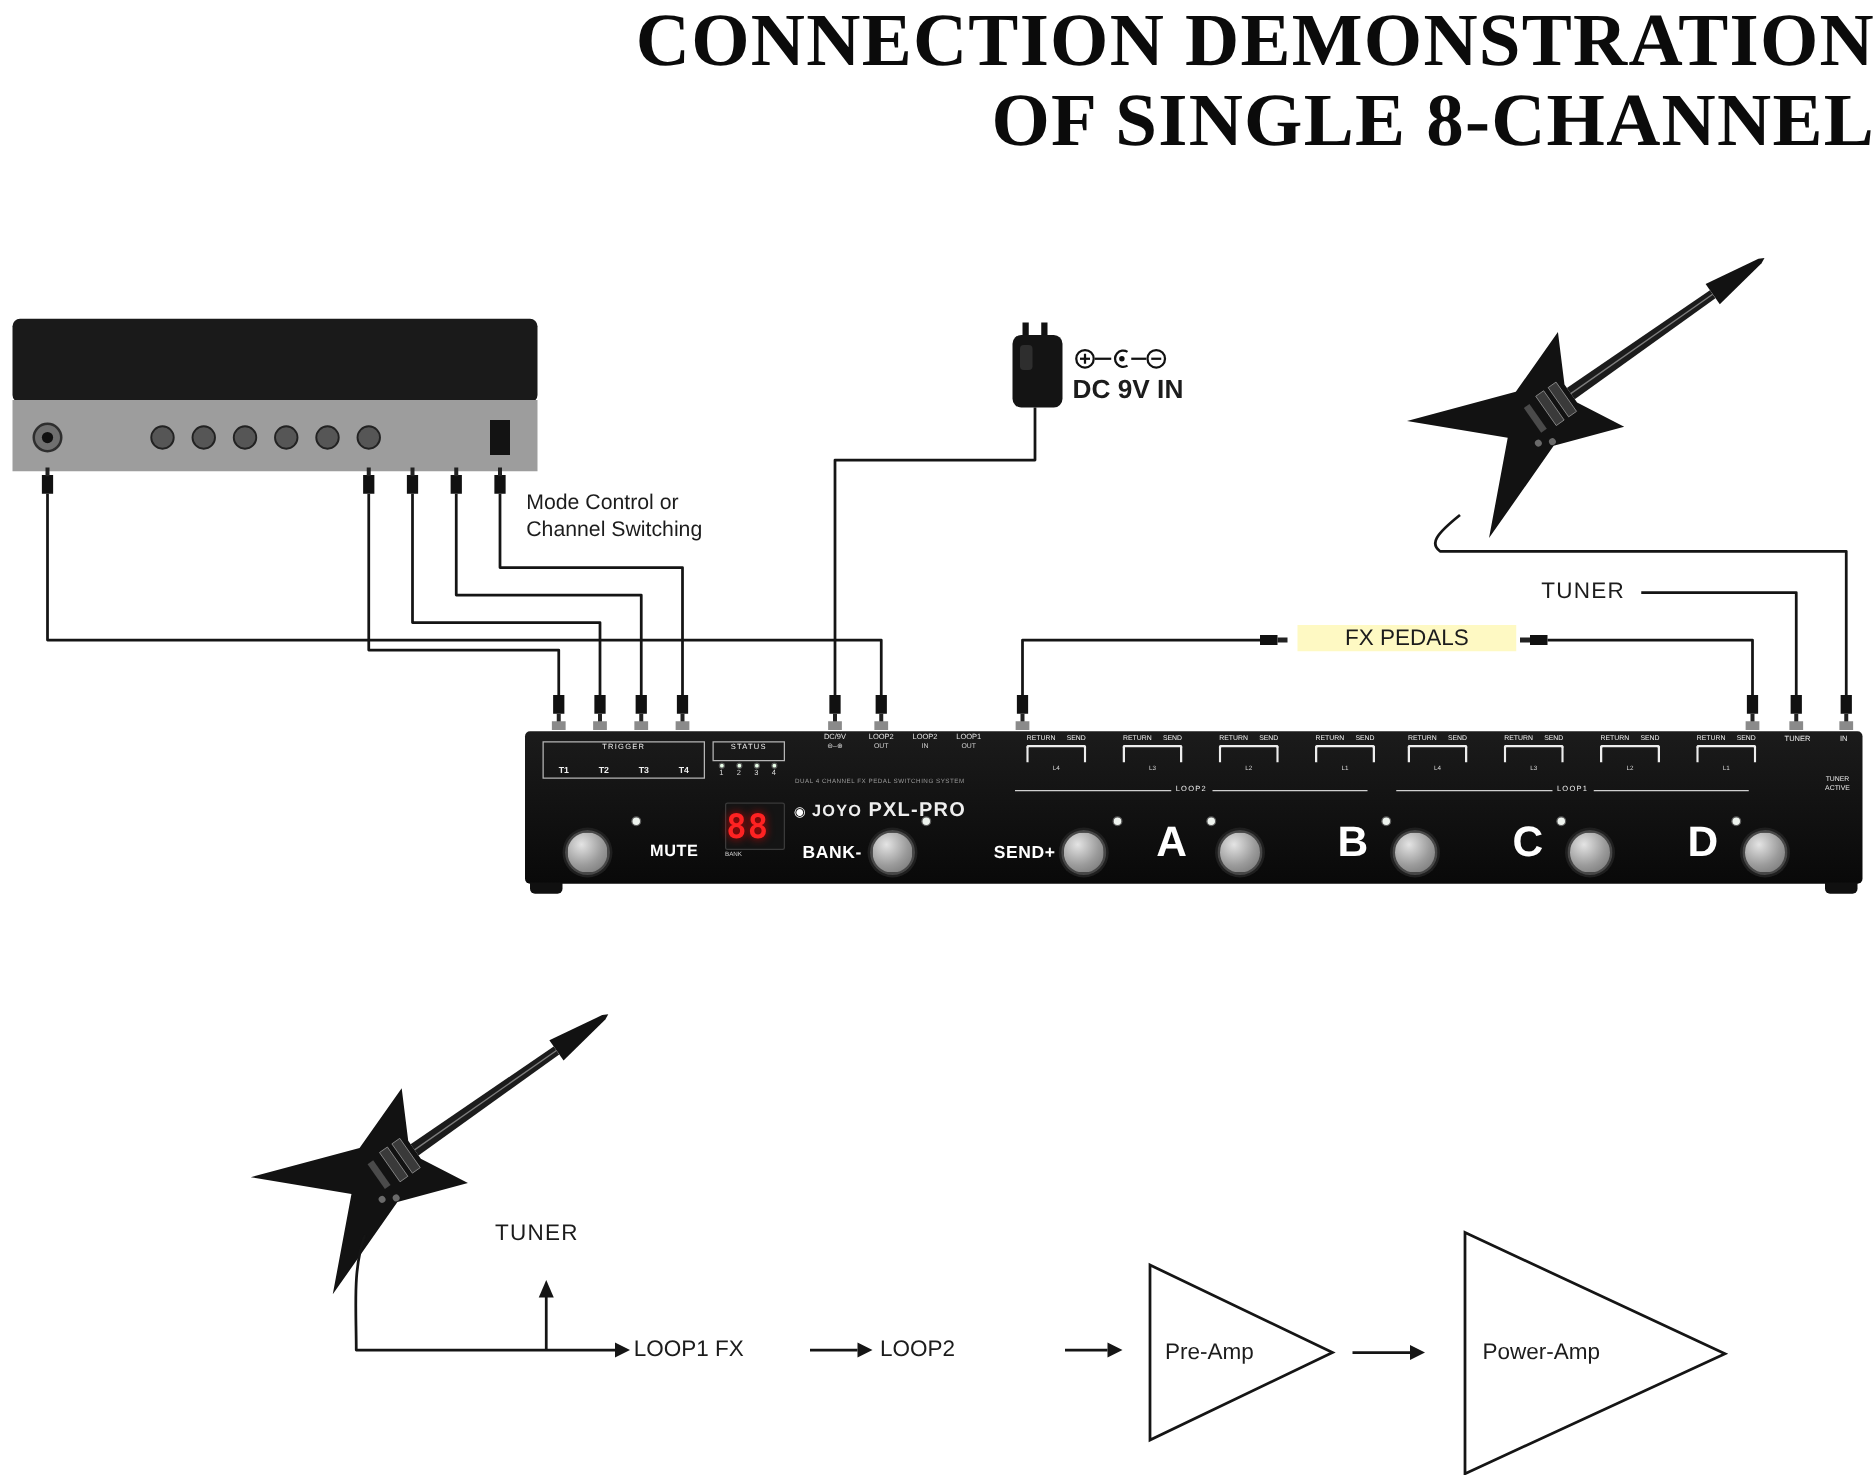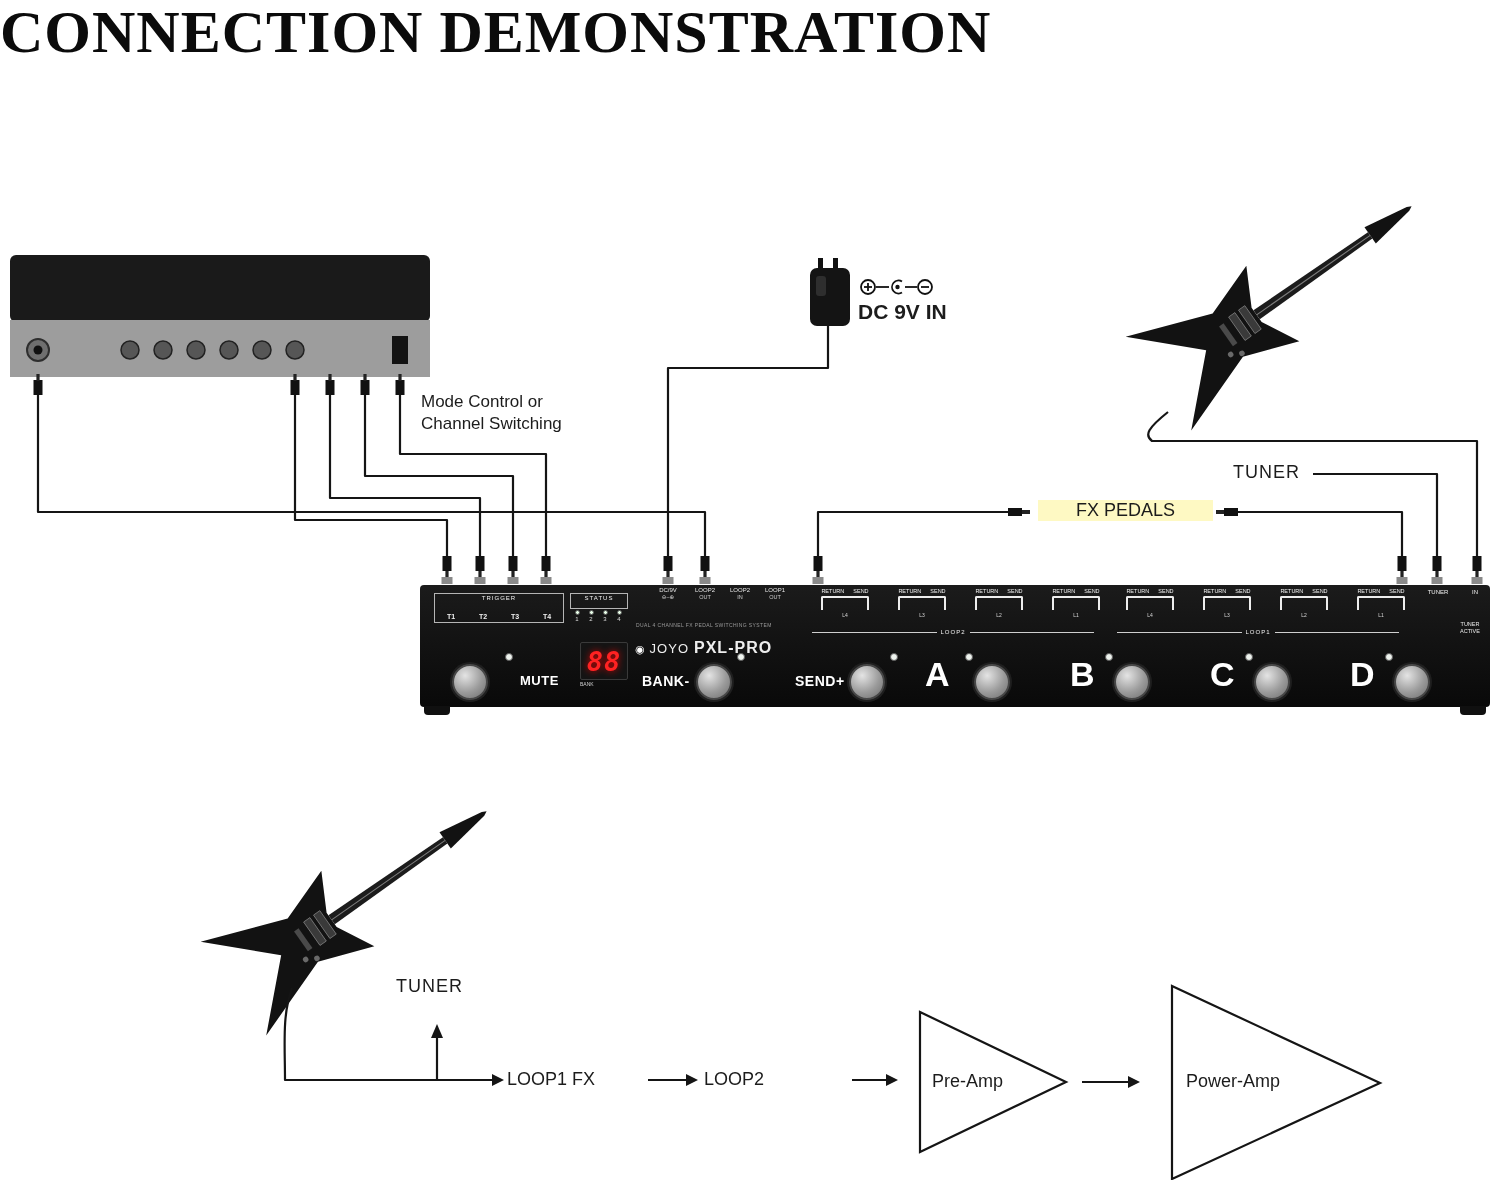--- a/index.html
+++ b/index.html
@@ -1,19 +1,19 @@
 <!DOCTYPE html>
 <html><head>
 <meta charset="utf-8">
 <style>
   html,body{margin:0;padding:0;background:#fff;}
   #stage{position:relative;width:1500px;height:1180px;background:#ffffff;overflow:hidden;
          font-family:"Liberation Sans",sans-serif;}
   
-  .title{position:absolute;top:0;left:0;width:100%;text-align:left;
+  .title{position:absolute;top:0;left:0;width:100%;text-align:right;
          font-family:"Liberation Serif",serif;font-weight:bold;color:#0b0b0b;}
   .title .t-line{font-size:60px;line-height:64px;letter-spacing:1px;}
   
   .anno{position:absolute;color:#1c1c1c;font-size:18px;white-space:nowrap;}
   .anno.small{font-size:17px;line-height:22px;}
   .anno.bold{font-weight:bold;font-size:21px;}
   
   #wires{position:absolute;left:0;top:0;z-index:1;}
   
   #pedal{position:absolute;left:420px;top:585px;width:1070px;height:122px;z-index:2;
@@ -23,21 +23,21 @@
   .panel-title{position:absolute;top:1px;left:0;right:0;text-align:center;
                font-size:6px;letter-spacing:1px;color:#f0f0f0;}
   .trigger-row{position:absolute;bottom:2px;left:0;right:0;display:flex;
                justify-content:space-around;font-size:7px;color:#f0f0f0;font-weight:bold;}
   .status-leds{display:flex;justify-content:space-around;}
   .status-cell{display:flex;flex-direction:column;align-items:center;gap:1px;}
   .status-dot{width:3px;height:3px;border-radius:50%;background:#e8ffe8;border:1px solid #555;}
   .status-num{font-size:6px;color:#ddd;}
   .brand{display:flex;align-items:baseline;gap:5px;white-space:nowrap;}
   .brand .logo{font-size:11px;color:#fff;}
-  .brand .joyo{font-size:13px;font-weight:normal;letter-spacing:1px;margin-top:40px;}
+  .brand .joyo{font-size:13px;font-weight:bold;letter-spacing:1px;margin-top:40px;}
   .brand .model{font-size:16px;font-weight:bold;letter-spacing:1px;}
   .tagline{font-size:5px;letter-spacing:.4px;color:#9a9a9a;white-space:nowrap;}
   .port{width:44px;text-align:center;color:#e5e5e5;}
   .port .p1{font-size:6px;line-height:7px;}
   .port .p2{font-size:5.5px;line-height:6px;color:#cfcfcf;}
   .jack-pair{position:absolute;top:3px;width:70px;}
   .rs-row{display:flex;justify-content:center;gap:9px;font-size:5.5px;color:#f2f2f2;}
   .jack-plate{width:44px;height:12px;border:2px solid #ededed;border-bottom:none;
               margin:2px auto 0;border-radius:2px 2px 0 0;}
   .ch-tag{text-align:center;font-size:5px;color:#d8d8d8;margin-top:2px;}
@@ -52,34 +52,35 @@
        border:2px solid #474747;box-shadow:0 0 0 2px #1f1f1f;}
   .led{position:absolute;width:6px;height:6px;border-radius:50%;
        background:#eef3ee;border:1px solid #5c5c5c;top:68px;}
   .ctl-label{position:absolute;top:88px;font-size:13px;font-weight:bold;
              letter-spacing:.5px;color:#fff;white-space:nowrap;}
   .ctl-label.bank{font-size:14px;}
   .ch-letter{position:absolute;top:70px;font-size:34px;font-weight:bold;color:#fff;
              font-family:"Liberation Sans",sans-serif;}
   .display{position:absolute;left:160px;top:57px;width:46px;height:36px;
            background:#141414;border:1px solid #3a3a3a;border-radius:2px;
-           display:flex;align-items:center;justify-content:center;font-style:italic;}
+           display:flex;align-items:center;justify-content:flex-start;}
   .display span{font-family:"DejaVu Sans Mono",monospace;font-size:27px;font-weight:bold;
                 color:#ff2222;text-shadow:0 0 7px rgba(255,0,0,.8);letter-spacing:1px;}
   .bank-tag{position:absolute;left:160px;top:96px;font-size:5px;color:#cfcfcf;}
   .foot{position:absolute;bottom:-8px;width:26px;height:9px;background:#101010;
         border-radius:0 0 4px 4px;}
 </style>
 </head>
 <body>
 
 <div id="stage">
 
   <div class="title">
     <div class="t-line">CONNECTION DEMONSTRATION</div>
+    <div class="t-line">OF SINGLE 8-CHANNEL</div>
   </div>
 
   <svg id="wires" width="1500" height="1180" viewBox="0 0 1500 1180">
     <defs>
       <g id="plug-down">
         <rect x="-4.5" y="0" width="9" height="15" fill="#111"></rect>
         <rect x="-1.6" y="15" width="3.2" height="7" fill="#222"></rect>
         <rect x="-5.5" y="21" width="11" height="7" fill="#8a8a8a"></rect>
       </g>
       <g id="plug-up">

